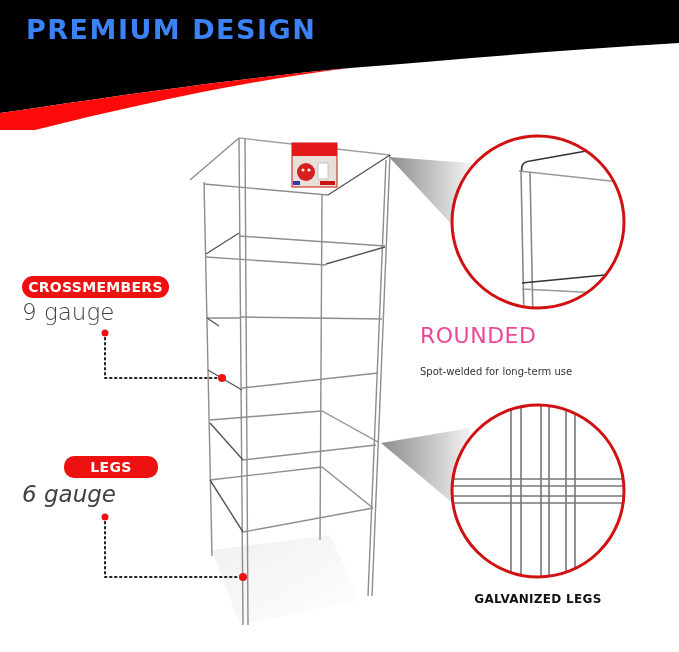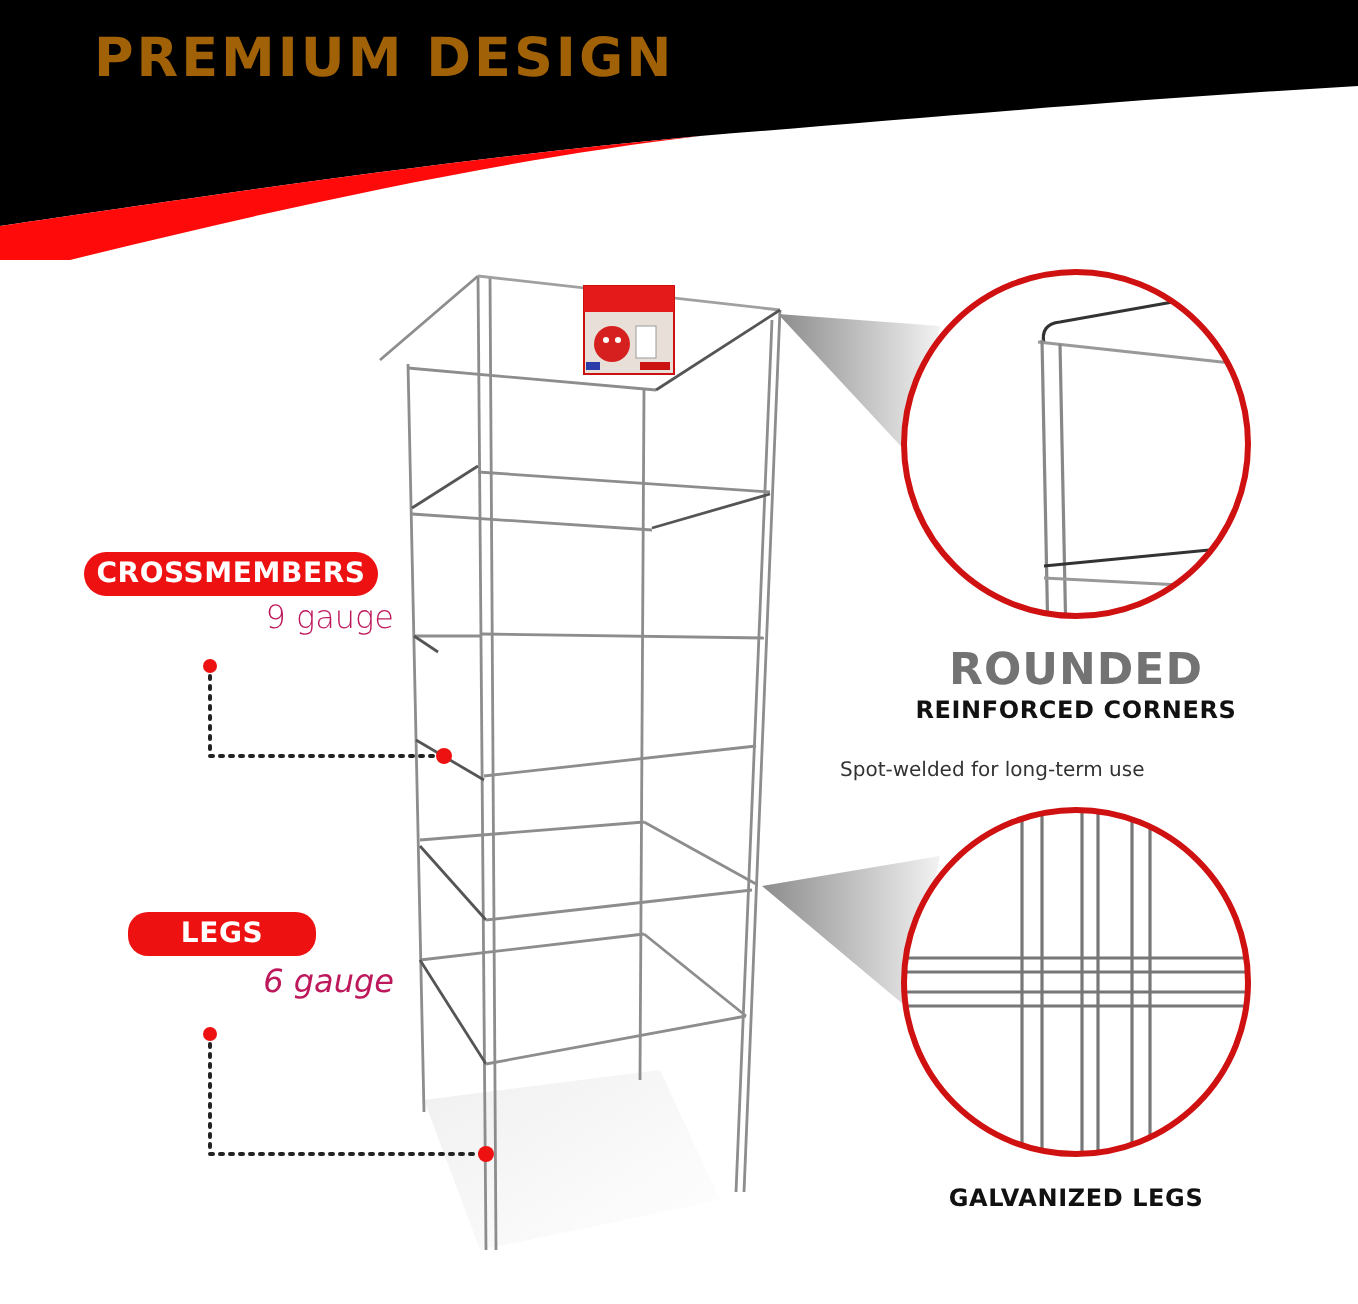--- a/index.html
+++ b/index.html
@@ -1,22 +1,22 @@
 <!DOCTYPE html>
 <html><head>
 <meta charset="utf-8">
 <style>
   html, body { margin:0; padding:0; }
   body { width:679px; height:652px; position:relative; overflow:hidden; background:#ffffff; font-family:"DejaVu Sans", sans-serif; }
   .abs { position:absolute; }
   #bg-svg { position:absolute; left:0; top:0; width:679px; height:652px; }
-  .header-title { left:26px; top:14px; color:#a16207; font-weight:bold; font-size:27px; letter-spacing:1.5px; font-family:"DejaVu Sans", sans-serif;margin-left:21px; }
+  .header-title { left:26px; top:14px; color:#3b82f6; font-weight:bold; font-size:27px; letter-spacing:1.5px; font-family:"DejaVu Sans", sans-serif; }
   .pill { background:#ee1111; color:#ffffff; font-weight:bold; border-radius:12px; text-align:center; font-size:14px; line-height:22px; height:22px; letter-spacing:0.3px; }
-  .gauge { color:#be185d; font-size:16px; font-family:"DejaVu Sans", sans-serif; font-weight:300; text-align:right; }
-  .feat-title { color:#737373; font-weight:bold; font-size:22px; text-align:center; letter-spacing:0.5px; }
+  .gauge { color:#404040; font-size:23px; font-family:"DejaVu Sans", sans-serif; font-weight:300; text-align:left; }
+  .feat-title { color:#ec4899; font-weight:normal; font-size:22px; letter-spacing:0.5px; }
   .feat-sub { color:#111111; font-weight:bold; font-size:12px; text-align:center; letter-spacing:0.3px; }
   .feat-desc { color:#333333; font-size:10px; text-align:left;margin-top:18px; }
 </style>
 </head>
 <body>
 
 <svg id="bg-svg" viewBox="0 0 679 652" xmlns="http://www.w3.org/2000/svg">
   <defs>
     <linearGradient id="wedge" x1="0" y1="0" x2="1" y2="0">
       <stop offset="0" stop-color="#8c8c8c"></stop>
@@ -132,27 +132,26 @@
       <line x1="450" y1="486" x2="630" y2="486"></line>
       <line x1="450" y1="496" x2="630" y2="496"></line>
       <line x1="450" y1="503" x2="630" y2="503"></line>
     </g>
     <circle cx="538" cy="491" r="86" fill="none" stroke="#d01111" stroke-width="3"></circle>
   </g>
 </svg>
 
 <div class="abs header-title">PREMIUM DESIGN</div>
 
-<div class="abs pill" style="left:22px; top:276px; width:147px;margin-left:20px;">CROSSMEMBERS</div>
+<div class="abs pill" style="left:22px; top:276px; width:147px;">CROSSMEMBERS</div>
 <div class="abs gauge" style="left:22px; top:299px; width:175px;">9 gauge</div>
 
 <div class="abs pill" style="left:64px; top:456px; width:94px;border-radius:10px;">LEGS</div>
 <div class="abs gauge" style="left:22px; top:481px; width:175px;font-style:italic;">6 gauge</div>
 
 <div class="abs" style="left:420px; top:323px; width:236px;">
   <div class="feat-title">ROUNDED</div>
-  <div class="feat-sub">REINFORCED CORNERS</div>
   <div class="feat-desc">Spot-welded for long-term use</div>
 </div>
 
 <div class="abs" style="left:420px; top:592px; width:236px;">
   <div class="feat-sub">GALVANIZED LEGS</div>
 </div>
 
 </body></html>

